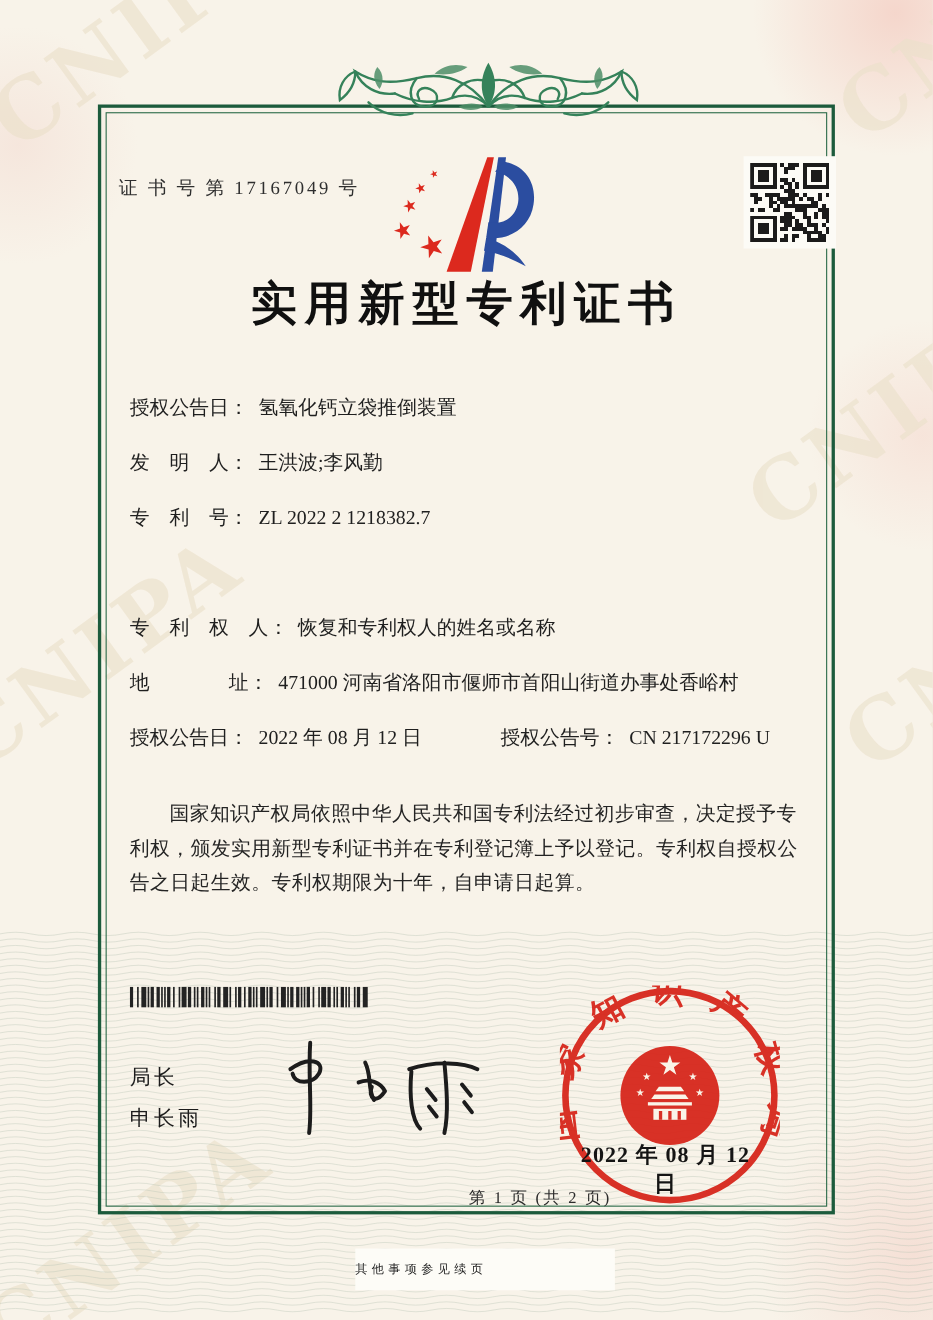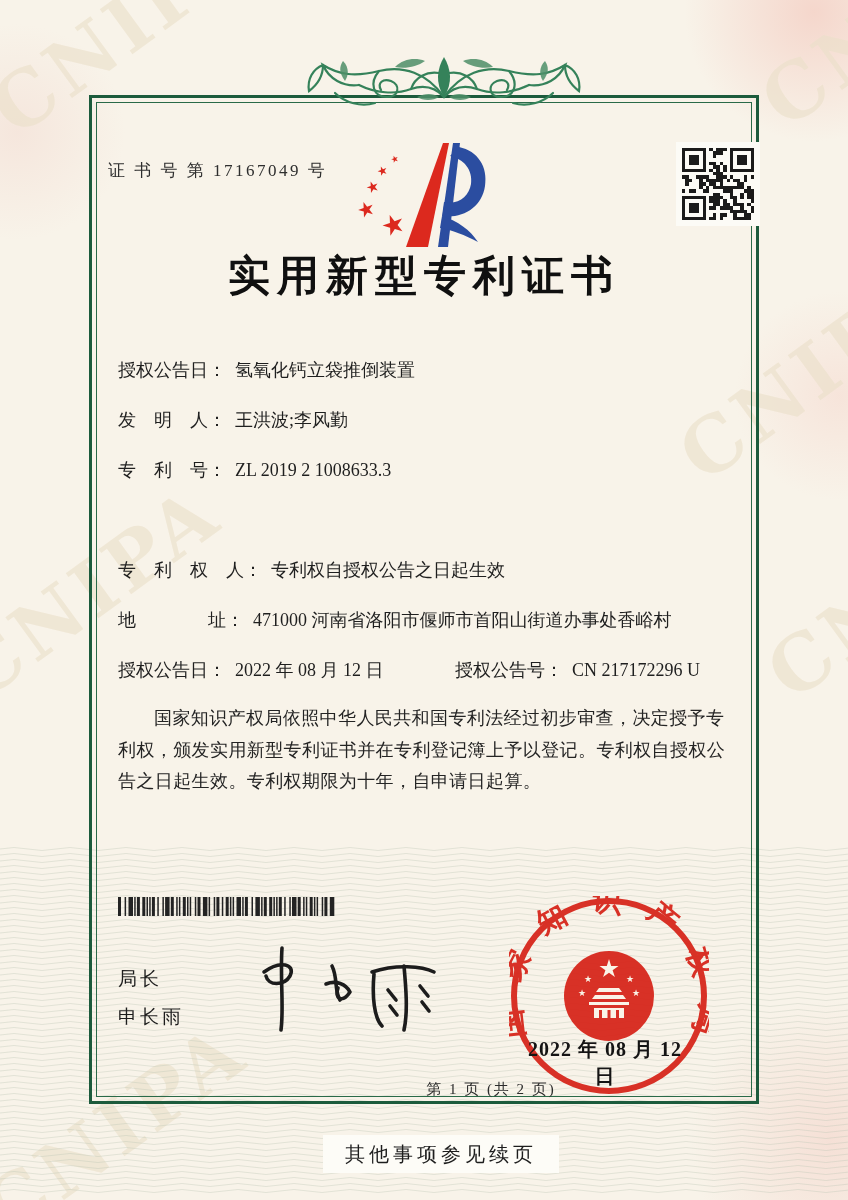--- a/index.html
+++ b/index.html
@@ -35,35 +35,35 @@
   .qr-pad{ position:absolute; z-index:3; left:676px; top:142px; width:84px; height:84px; background:#fcfbf6; }
   #qr{ position:absolute; z-index:4; left:682px; top:148px; }
   .title{
     position:absolute; z-index:3; left:89px; top:248px; width:670px;
     text-align:center; font-size:42px; font-weight:700; letter-spacing:7px; color:#101010;font-family:Liberation Serif, serif;
   }
   .field{ position:absolute; z-index:3; left:118px; font-size:18px; white-space:nowrap; color:#1f1f1f; }
   .field .val{ margin-left:9px; }
   .f1{top:358px}.f2{top:408px}.f3{top:458px}.f4{top:508px}.f5{top:558px}.f6{top:608px}.f7{top:658px}
   .grant{ position:absolute; left:337px; top:0; white-space:nowrap; }
-  .paras{ position:absolute; z-index:3; left:118px; top:703px; width:616px; }
+  .paras{ position:absolute; z-index:3; left:118px; top:724px; width:616px; }
   .paras p{ font-size:18px; line-height:31.5px; text-indent:2em; letter-spacing:.4px; color:#242424; }
   #barcode{ position:absolute; z-index:3; left:118px; top:897px; }
   .duty{ position:absolute; z-index:3; left:118px; font-size:19px; letter-spacing:3px; color:#1c1c1c; }
   .duty.t1{ top:966px; } .duty.t2{ top:1004px; }
   #signature{ position:absolute; z-index:4; left:246px; top:938px; }
   #seal{ position:absolute; z-index:4; left:509px; top:896px; opacity:.95; }
   .seal-date{
     position:absolute; z-index:5; left:515px; top:1036px; width:180px; text-align:center;
     font-size:20px; font-weight:600; letter-spacing:1px; color:#141414;
   }
   .page-ind{ position:absolute; z-index:3; left:89px; top:1080px; width:804px; text-align:center; font-size:15px; letter-spacing:2px; color:#2b2b2b; }
   .note-box{
     position:absolute; z-index:3; left:323px; top:1135px; width:236px; height:38px;
-    background:#fdfcf7; text-align:center; line-height:38px; font-size:20px; letter-spacing:4px; color:#1d1d1d;
+    background:#fdfcf7; line-height:38px; font-size:11px; letter-spacing:4px; color:#1d1d1d;
   }
 </style>
 </head>
 <body>
 
 <div class="page">
 
   <span class="wm" style="left:-28px; top:-16px;">CNIPA</span>
   <span class="wm" style="left:742px; top:-24px;">CNIPA</span>
   <span class="wm" style="left:660px; top:330px;">CNIPA</span>
@@ -317,24 +317,24 @@
 
   <div class="title">实用新型专利证书</div>
 
   <div class="field f1">
     <span class="lab">授权公告日：</span><span class="val">氢氧化钙立袋推倒装置</span>
   </div>
   <div class="field f2">
     <span class="lab">发　明　人：</span><span class="val">王洪波;李风勤</span>
   </div>
   <div class="field f3">
-    <span class="lab">专　利　号：</span><span class="val">ZL 2019 2 1008633.3</span>
+    <span class="lab">专　利　号：</span><span class="val">ZL 2022 2 1218382.7</span>
   </div>
   <div class="field f5">
-    <span class="lab">专　利　权　人：</span><span class="val">专利权自授权公告之日起生效</span>
+    <span class="lab">专　利　权　人：</span><span class="val">恢复和专利权人的姓名或名称</span>
   </div>
   <div class="field f6">
     <span class="lab">地　　　　址：</span><span class="val">471000 河南省洛阳市偃师市首阳山街道办事处香峪村</span>
   </div>
   <div class="field f7">
     <span class="lab">授权公告日：</span><span class="val">2022 年 08 月 12 日</span>
     <span class="grant">
       <span class="lab">授权公告号：</span><span class="val">CN 217172296 U</span>
     </span>
   </div>

